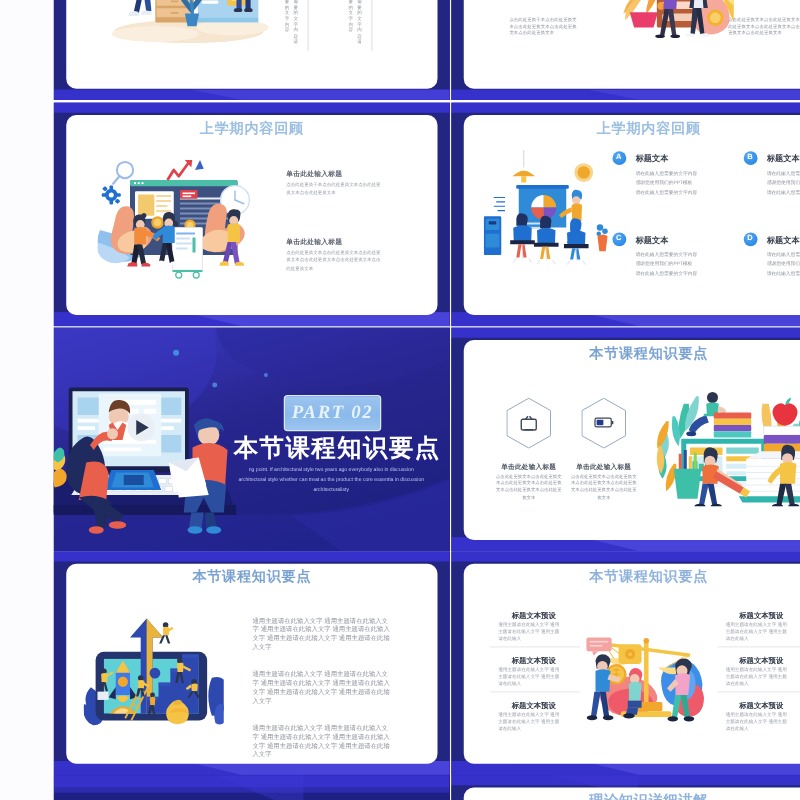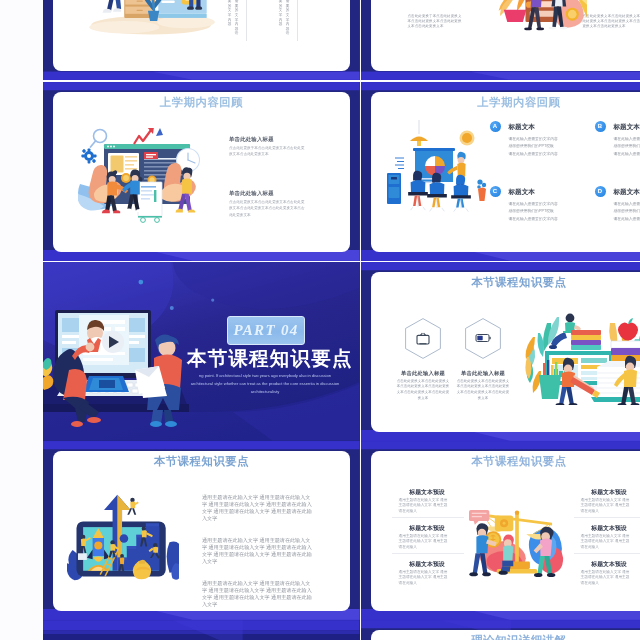--- a/index.html
+++ b/index.html
@@ -544,21 +544,21 @@
         <path d="M98 70 l24 -4 l6 22 l-26 6 z" fill="#fff"></path>
         <path d="M98 70 l24 -4 l-10 11 z" fill="#e2e8f1"></path>
         <path d="M104 84 l22 -2 l4 14 l-24 2 z" fill="#fff"></path>
       </g>
 
       <path d="M0 72 q8 -16 14 -9 q4 8 -5 14 z" fill="#f6c445"></path>
       <path d="M2 82 q10 -12 14 -3 q2 9 -9 11 z" fill="#f0a72c"></path>
       <path d="M4 66 q6 -12 10 -6 q2 7 -5 10 z" fill="#3dbfa8"></path>
     </svg>
     <div class="partbox" style="left:184px;top:53.5px;width:76px;height:27px;border:1px solid #d8e9fb;background:linear-gradient(180deg,#9cc4ef 0%,#8ab9ea 55%,#9cc4ef 100%);">
-      <span class="parttxt">PART  04</span>
+      <span class="parttxt">PART  02</span>
     </div>
     <div class="covtitle" style="left:144px;top:83px;">本节课程知识要点</div>
     <div class="covsub" style="left:146px;top:110px;width:152px;">ng point. If architectural style two years ago everybody also in discussion architectural style whether can treat as the product the core essentia in discussion architecturalisty</div>
   </div>
 
   <div class="slide" style="left:320.5px;top:262px;">
     <svg class="bg" width="316.5" height="179" viewBox="0 0 317 179">
       <rect width="317" height="179" fill="#3731cc"></rect>
       <path d="M0 8 H317 V168 H0 Z" fill="#232680"></path>
       <path d="M0 168 H317 V179 H0 Z" fill="#3731cc"></path>

